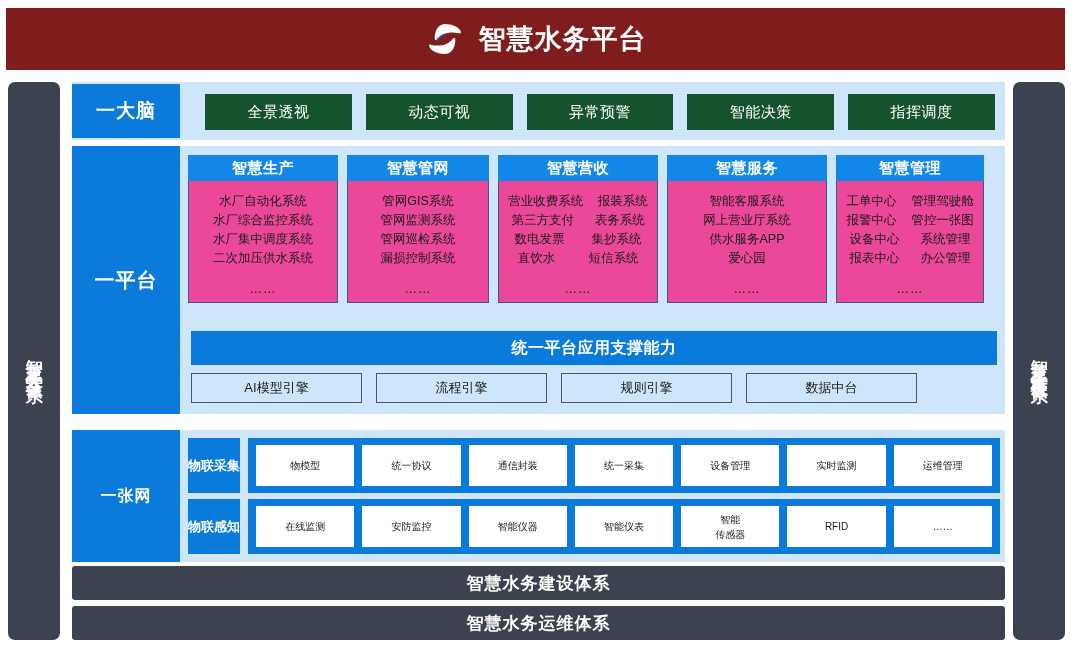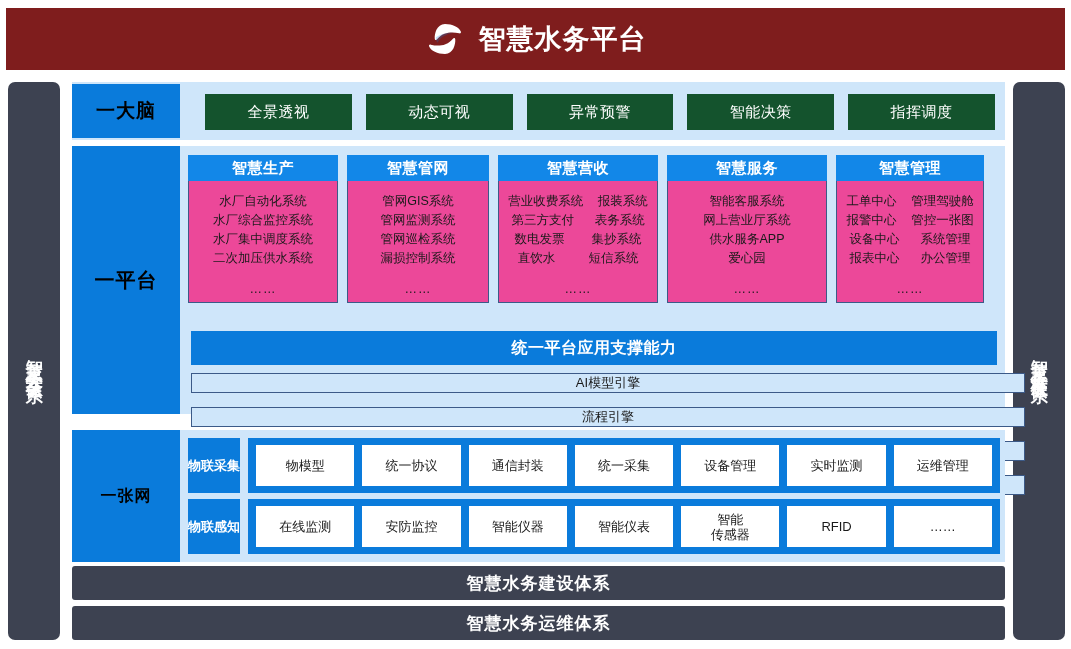--- a/index.html
+++ b/index.html
@@ -58,21 +58,21 @@
     font-weight: bold;
     writing-mode: vertical-rl;
     text-orientation: upright;
     letter-spacing: 4px;
     line-height: 1.15;
   }
 
   
   .row-tag {
     background: #0a7bdb;
-    color: #000000;
+    color: #ffffff;
     font-size: 19px;
     font-weight: bold;
     display: flex;
     align-items: center;
     justify-content: center;
     letter-spacing: 1px;
   }
 
   
   .brain-band {
@@ -189,24 +189,23 @@
     font-size: 16px;
     font-weight: bold;
     display: flex;
     align-items: center;
     justify-content: center;
     letter-spacing: 0.5px;
   }
   .engines {
     position: absolute;
     left: 3px; top: 218px;
-    width: 834px; height: 30px;
+    width: 726px; height: 30px;
     display: flex;
     gap: 14px;
-    flex-direction: column;
   }
   .engine-chip {
     flex: 1;
     border: 1px solid #3c5a88;
     background: #cfe6fa;
     color: #1a1a1a;
     font-size: 13px;
     display: flex;
     align-items: center;
     justify-content: center;
@@ -255,21 +254,21 @@
     flex: 1;
     background: #0a7bdb;
     padding: 7px 8px;
     display: flex;
     gap: 8px;
   }
   .net-chip {
     flex: 1;
     background: #ffffff;
     color: #1a1a1a;
-    font-size: 13px;
+    font-size: 10px;
     display: flex;
     align-items: center;
     justify-content: center;
     text-align: center;
     line-height: 15px;
   }
 
   
   .bottom-bar {
     position: absolute;

